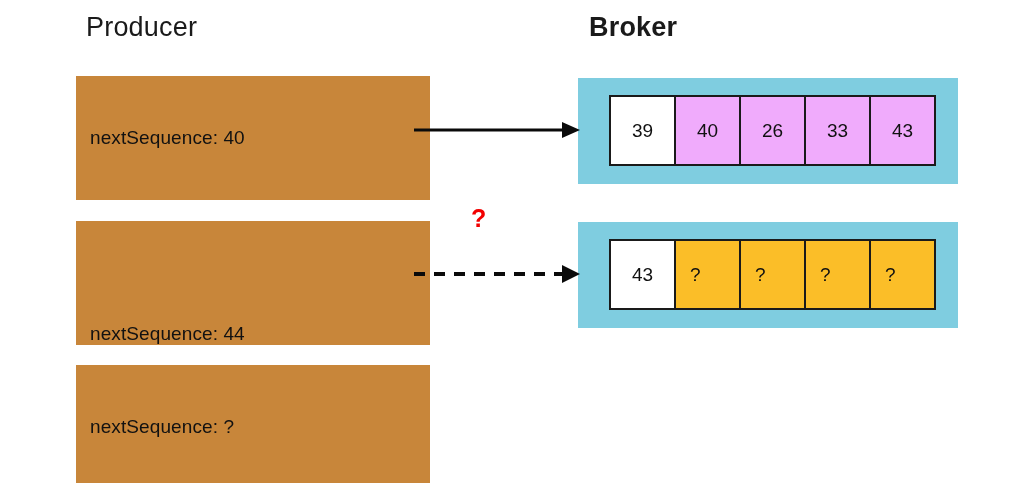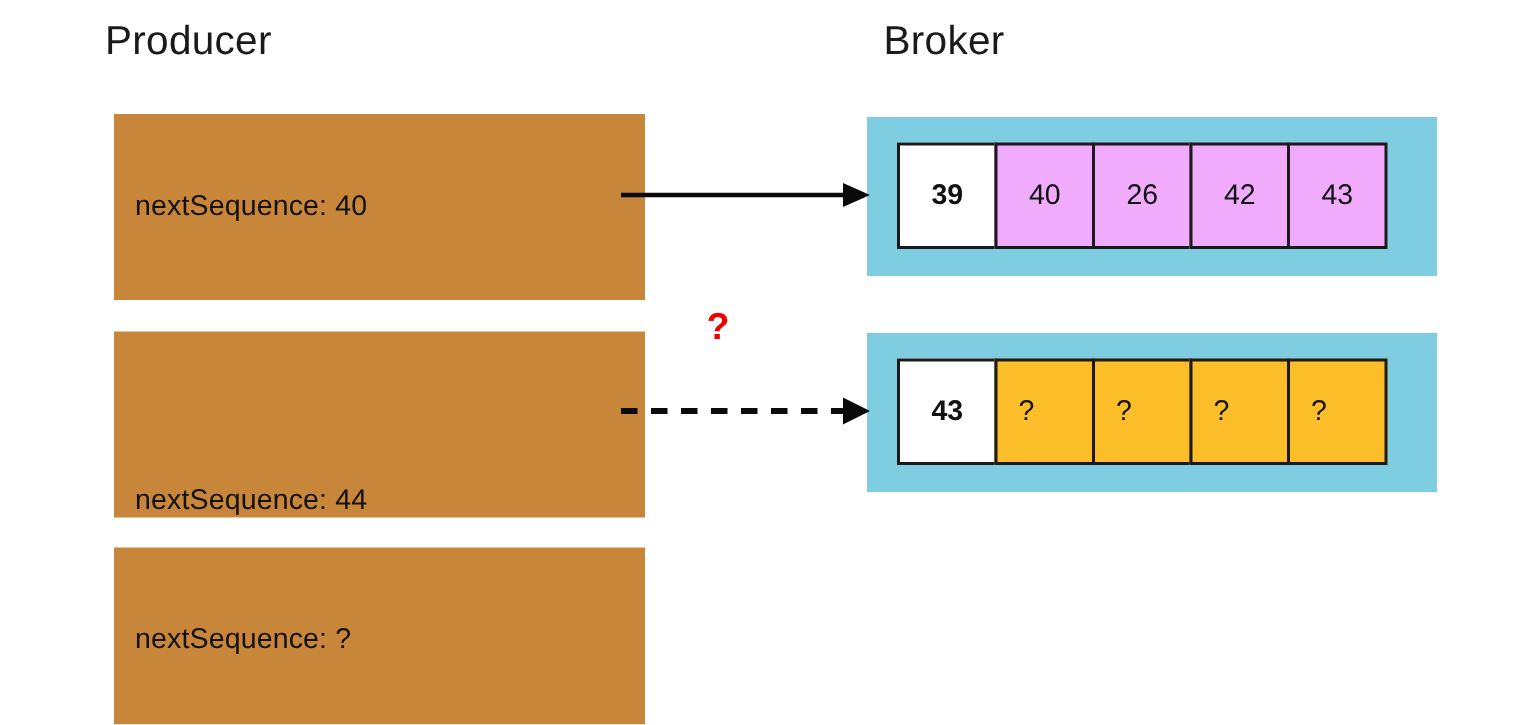--- a/index.html
+++ b/index.html
@@ -20,22 +20,22 @@
 
   
   .col-title {
     position: absolute;
     font-size: 27px;
     font-weight: 400;
     color: #1a1a1a;
     letter-spacing: 0.2px;
     white-space: nowrap;
   }
-  #title-producer { left: 70px;  top: 12px; }
-  #title-broker   { left: 589px; top: 12px; }
+  #title-producer { left: 86px;  top: 12px; }
+  #title-broker   { left: 589px; top: 12px; font-weight: bold; }
 
   
   .producer-box {
     position: absolute;
     left: 76px;
     width: 354px;
     height: 124px;
     background: #C8863A;
     display: flex;
     align-items: center;
@@ -73,21 +73,21 @@
     width: 67px;
     height: 71px;
     box-sizing: border-box;
     border: 2px solid #1a1a1a;
     margin-left: -2px;
     display: flex;
     align-items: center;
     font-size: 19px;
     color: #111111;
   }
-  .cell:first-child { margin-left: 0; font-weight: bold; }
+  .cell:first-child { margin-left: 11px; }
   .cell-committed { background: #ffffff; justify-content: center; }
   .cell-ack       { background: #f0abfc; justify-content: center; }
   .cell-unknown   { background: #FBBE28; justify-content: flex-start; padding-left: 14px; }
 
   
   .arrow-svg {
     position: absolute;
     overflow: visible;
   }
   #arrow-solid  { left: 414px; top: 118px; }
@@ -126,21 +126,21 @@
       <div class="cell cell-committed">
         <span>39</span>
       </div>
       <div class="cell cell-ack">
         <span>40</span>
       </div>
       <div class="cell cell-ack">
         <span>26</span>
       </div>
       <div class="cell cell-ack">
-        <span>42</span>
+        <span>33</span>
       </div>
       <div class="cell cell-ack">
         <span>43</span>
       </div>
     </div>
   </div>
 
   <div class="broker-panel" id="broker-panel-2">
     <div class="cell-strip">
       <div class="cell cell-committed">

